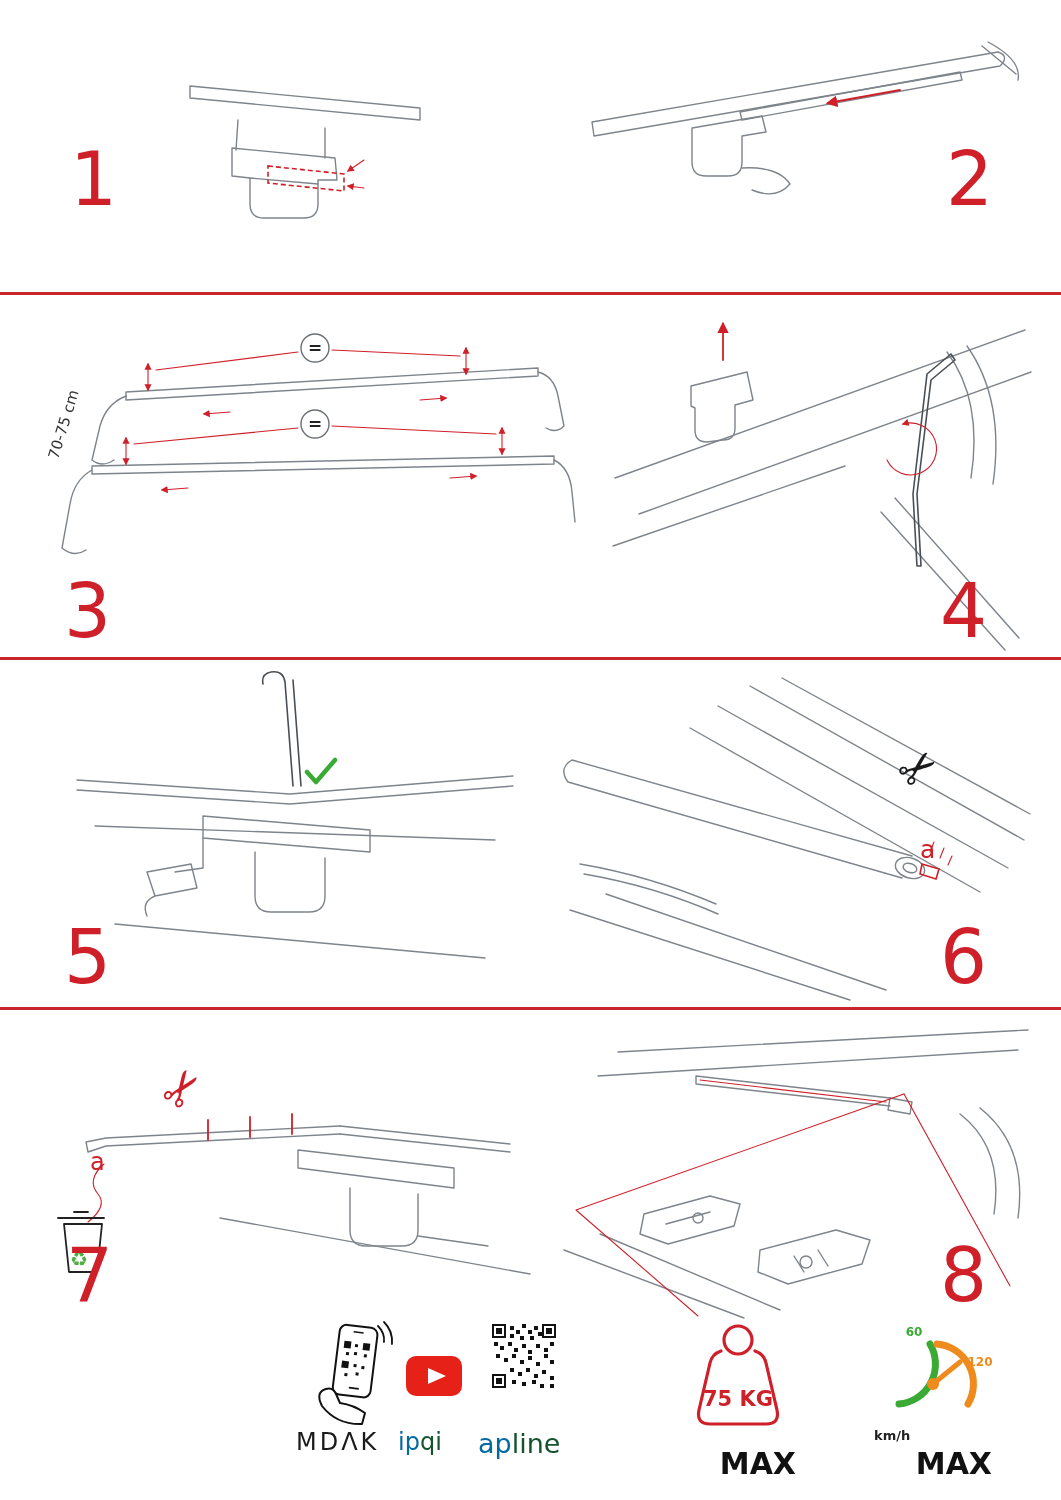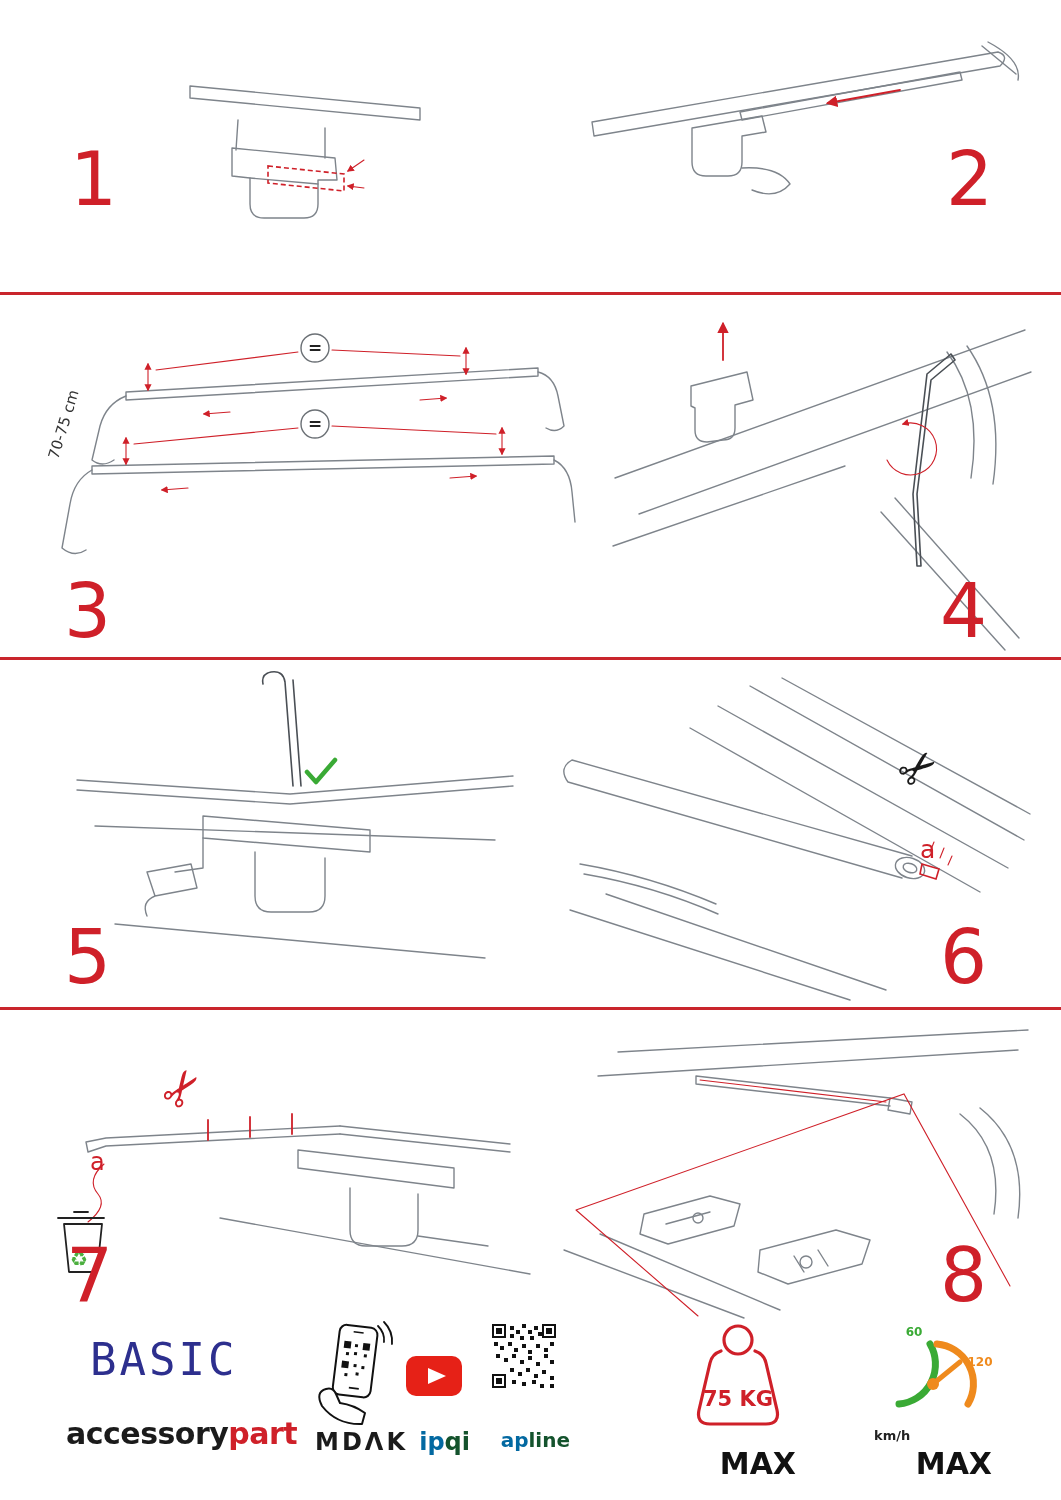--- a/index.html
+++ b/index.html
@@ -12,21 +12,21 @@
   svg text{font-family:"DejaVu Sans",sans-serif}
   .ln{fill:none;stroke:#7e848b;stroke-width:1.4;stroke-linecap:round;stroke-linejoin:round}
   .lnd{fill:none;stroke:#4a4f55;stroke-width:1.6;stroke-linecap:round;stroke-linejoin:round}
   .rl{fill:none;stroke:#cf2029;stroke-width:1.8;stroke-linecap:round;stroke-linejoin:round}
   .rlt{fill:none;stroke:#cf2029;stroke-width:1.1;stroke-linecap:round}
   .rdash{fill:none;stroke:#cf2029;stroke-width:1.6;stroke-dasharray:5 3}
   .logo-basic{position:absolute;color:#2d2f8e;font-family:"DejaVu Sans Mono",monospace;font-size:44px;letter-spacing:3px;font-weight:500}
   .brand{position:absolute;font-size:30px;font-weight:700;letter-spacing:-0.5px}
   .brand .p1{color:#1b1b1b}
   .brand .p2{color:#cf2029}
-  .flabel{position:absolute;text-align:right;font-weight:700;color:#1b1b1b}
+  .flabel{position:absolute;text-align:left;font-weight:400;color:#1b1b1b}
   .flabel .p1{color:#0369a1}
   .flabel .p2{color:#14532d}
   .max-label{position:absolute;text-align:right;font-size:30px;font-weight:700;color:#111}
   .kmh{position:absolute;font-size:13px;font-weight:700;color:#222}
 </style>
 </head>
 <body>
 
 <div class="page">
 
@@ -205,24 +205,20 @@
     <g>
       <path class="ln" d="M96,196 l66,-18 l30,8 l-6,22 l-66,18 l-28,-10 z M118,206 l44,-12"></path>
       <circle class="ln" cx="150" cy="200" r="5"></circle>
       <path class="ln" d="M212,232 l76,-20 l34,10 l-8,24 l-74,20 l-30,-12 z"></path>
       <circle class="ln" cx="258" cy="244" r="6"></circle>
       <path class="ln" d="M246,238 l10,16 M270,232 l10,16"></path>
     </g>
   </svg>
   <div class="step-num" style="left:940px;top:1238px">8</div>
 
-  <div class="logo-basic" style="left:90px;top:1334px">BASIC</div>
-  <div class="brand" style="left:66px;top:1416px">
-    <span class="p1">accessory</span><span class="p2">part</span>
-  </div>
 
   <svg style="left:308px;top:1320px" width="84" height="104" viewBox="0 0 84 104">
     <g transform="rotate(7 46 42)">
       <rect x="28" y="6" width="38" height="70" rx="7" fill="#fff" stroke="#111" stroke-width="2"></rect>
       <path d="M42,12 h10" stroke="#111" stroke-width="1.5"></path>
       <path fill="#111" d="M34,22h7v7h-7z M53,22h7v7h-7z M34,42h7v7h-7z M45,24h3v3h-3z M45,32h3v3h-3z M37,33h3v3h-3z M55,33h3v3h-3z M46,44h3v3h-3z M54,45h3v3h-3z M49,52h3v3h-3z M38,54h3v3h-3z"></path>
       <path d="M44,68 h10" stroke="#111" stroke-width="1.8"></path>
     </g>
     <path d="M70,6 q7,7 6,16 M76,2 q9,9 8,22" stroke="#111" fill="none" stroke-width="1.8" stroke-linecap="round"></path>
     <path d="M14,86 q-7,-14 4,-17 q7,-2 10,5 l4,9 q14,2 25,10 l-3,11 q-25,1 -40,-18 z" fill="#fff" stroke="#111" stroke-width="2" stroke-linejoin="round"></path>
@@ -244,21 +240,21 @@
         <rect x="4" y="4" width="6" height="6" fill="#111"></rect>
       <rect x="50" y="0" width="14" height="14" fill="#111"></rect>
         <rect x="52" y="2" width="10" height="10" fill="#fff"></rect>
         <rect x="54" y="4" width="6" height="6" fill="#111"></rect>
       <rect x="0" y="50" width="14" height="14" fill="#111"></rect>
         <rect x="2" y="52" width="10" height="10" fill="#fff"></rect>
         <rect x="4" y="54" width="6" height="6" fill="#111"></rect>
       <path fill="#111" d="M18,2h4v4h-4z M24,6h4v4h-4z M30,0h4v4h-4z M36,6h4v4h-4z M42,2h4v4h-4z M18,10h4v4h-4z M28,12h4v4h-4z M38,12h4v4h-4z M46,8h4v4h-4z M2,18h4v4h-4z M8,22h4v4h-4z M16,18h4v4h-4z M22,24h4v4h-4z M30,20h4v4h-4z M36,26h4v4h-4z M44,20h4v4h-4z M52,24h4v4h-4z M58,18h4v4h-4z M4,30h4v4h-4z M12,34h4v4h-4z M20,30h4v4h-4z M28,36h4v4h-4z M36,32h4v4h-4z M44,38h4v4h-4z M52,30h4v4h-4z M58,36h4v4h-4z M18,44h4v4h-4z M26,48h4v4h-4z M34,44h4v4h-4z M42,50h4v4h-4z M50,46h4v4h-4z M58,52h4v4h-4z M20,56h4v4h-4z M30,58h4v4h-4z M40,56h4v4h-4z M48,60h4v4h-4z M58,60h4v4h-4z"></path>
     </g>
   </svg>
-  <div class="flabel" style="left:478px;top:1428px;width:92px;font-size:20px">
+  <div class="flabel" style="left:478px;top:1428px;width:92px;font-size:27px">
     <span class="p1">ap</span><span class="p2">line</span>
   </div>
 
   <svg style="left:680px;top:1318px" width="116" height="122" viewBox="0 0 116 122">
     <g fill="none" stroke="#cf2029" stroke-width="3.2" stroke-linecap="round" stroke-linejoin="round">
       <circle cx="58" cy="22" r="14"></circle>
       <path d="M41,33 q-9,3 -11,12 l-11,47 q-3,14 11,14 h56 q14,0 11,-14 l-11,-47 q-2,-9 -11,-12"></path>
     </g>
     <text x="58" y="88" text-anchor="middle" font-size="21" font-weight="700" fill="#cf2029">75 KG</text>
   </svg>

